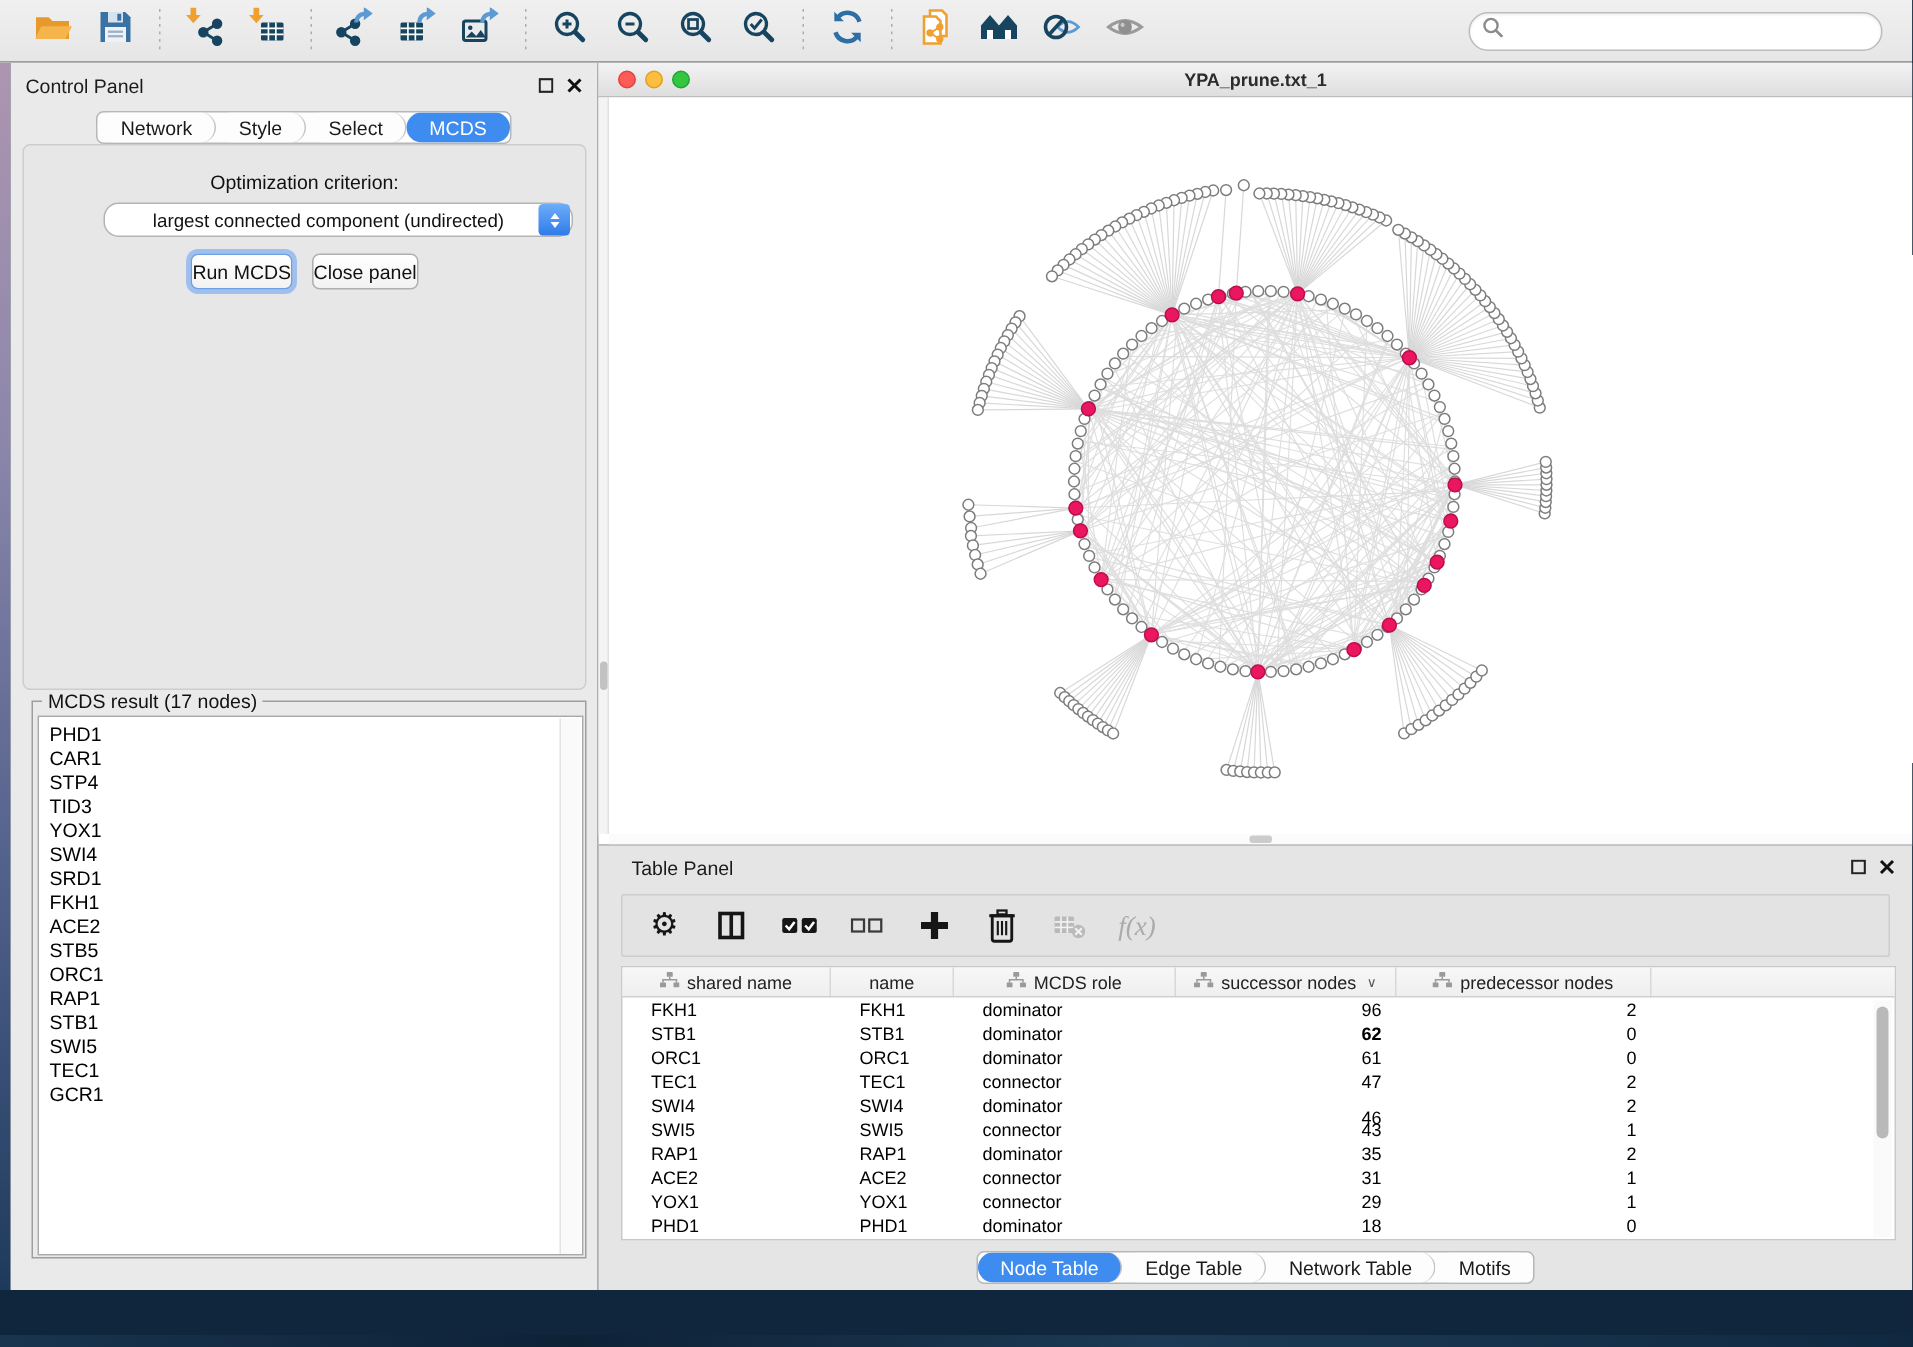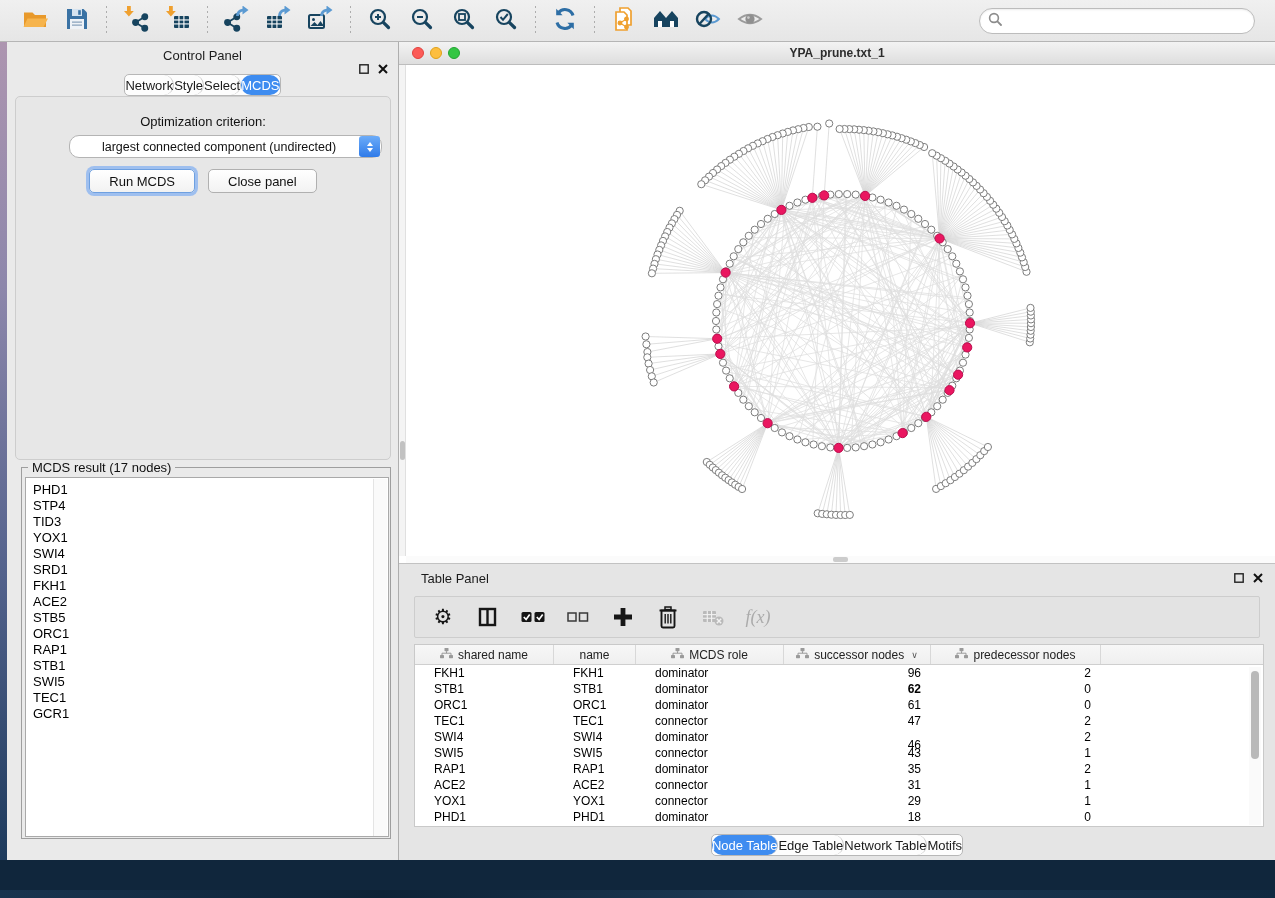--- a/index.html
+++ b/index.html
@@ -24,42 +24,42 @@
   
   #left-strip { position:absolute; left:0; top:42px; width:7px; height:818px;
     background:linear-gradient(#ad95b0, #8d87ab 30%, #53628c 65%, #1d3a5c); }
   #bottom-strip { position:absolute; left:0; top:890px; width:1275px; height:8px;
     background:linear-gradient(90deg,#18344f,#0e2236 30%,#1c3a55 60%,#102941); }
 
   
   #control-panel { position:absolute; left:7px; top:42px; width:392px; height:818px;
     background:#eaeaea; border-right:1px solid #aeaeae; }
   .cp-title-row { position:absolute; left:0; top:6px; width:100%; height:18px; padding:0 10px;
-    display:flex; align-items:center; font-size:13px; color:#1b1b1b;flex-direction:column; }
+    display:flex; align-items:center; font-size:13px; color:#1b1b1b; }
   .win-btns { margin-left:auto; display:flex; align-items:center; gap:8px; }
   .win-btns .wb { width:11px; height:11px; display:inline-flex; align-items:center; justify-content:center; color:#222; }
   .cp-tabs { position:absolute; left:0; top:32px; width:100%; display:flex; justify-content:center; }
   .seg { display:flex; border:1px solid #b7b7b7; border-radius:5px; overflow:hidden; background:#fdfdfd; height:22px; }
-  .seg .seg-item { padding:0 0; font-size:13px; color:#1a1a1a; display:flex; align-items:center;
+  .seg .seg-item { padding:0 15px; font-size:13px; color:#1a1a1a; display:flex; align-items:center;
     border-right:1px solid #c4c4c4; background:#fdfdfd; cursor:default;border-radius:10px; }
   .seg .seg-item:last-child { border-right:none; }
   .seg .seg-item.active { background:#3e8cf0; color:#fff; }
   .cp-content { position:absolute; left:8px; top:54px; width:376px; height:364px;
     background:#e7e7e7; border:1px solid #cdcdcd; border-radius:5px; }
   .opt-label { position:absolute; left:0; top:17px; width:100%; text-align:center; font-size:13px; color:#111; }
   .combo { position:absolute; left:29px; top:38px; width:313px; height:23px; background:#fff;
     border:1px solid #b4b4b4; border-radius:10px; display:flex; align-items:center;margin-left:24px; }
   .combo-text { flex:1; font-size:12.5px; color:#111; padding-left:9px; text-align:center; white-space:nowrap; overflow:hidden; }
   .combo-step { width:21px; height:21px; margin-right:1px; border-radius:3px;
     background:linear-gradient(#6cacf9,#2f7be9); display:flex; flex-direction:column; align-items:center; justify-content:center; gap:2px; }
   .combo-step i { width:0; height:0; border-left:3.5px solid transparent; border-right:3.5px solid transparent; }
   .combo-step i.up { border-bottom:4px solid #fff; }
   .combo-step i.down { border-top:4px solid #fff; }
   .btn-row { position:absolute; left:0; top:72px; width:100%; display:flex; justify-content:center; gap:13px; }
-  .mac-btn { height:24px; padding:0 19px; background:linear-gradient(#ffffff,#f2f2f2);
+  .mac-btn { height:24px; padding:0 0; background:linear-gradient(#ffffff,#f2f2f2);
     border:1px solid #b0b0b0; border-radius:5px; font-size:13px; color:#111; font-family:"Liberation Sans",sans-serif; }
   .mac-btn.focus { box-shadow:0 0 0 3px rgba(110,165,245,.6); border-color:#6ea0e0; }
   .result-group { position:absolute; left:14px; top:425px; width:370px; height:372px; border:1px solid #9e9e9e; }
   .result-legend { position:absolute; top:-8px; left:6px; background:#eaeaea; padding:0 4px; font-size:13px; color:#111; }
   .result-list { position:absolute; left:3px; top:9px; width:364px; height:360px; background:#fff;
     border:1px solid #a9a9a9; overflow:hidden; padding:4px 0 0 7px; }
   .result-item { font-size:13px; line-height:16px; color:#000; }
   .list-scroll { position:absolute; right:1px; top:1px; width:14px; height:358px; background:#fafafa; border-left:1px solid #e4e4e4; }
 
   
@@ -332,20 +332,21 @@
       </div>
       <div class="btn-row">
         <button class="mac-btn focus">Run MCDS</button>
         <button class="mac-btn">Close panel</button>
       </div>
     </div>
     <div class="result-group">
       <span class="result-legend">MCDS result (17 nodes)</span>
       <div class="result-list" id="result-list">
           <div class="result-item">PHD1</div>
+          <div class="result-item">CAR1</div>
           <div class="result-item">STP4</div>
           <div class="result-item">TID3</div>
           <div class="result-item">YOX1</div>
           <div class="result-item">SWI4</div>
           <div class="result-item">SRD1</div>
           <div class="result-item">FKH1</div>
           <div class="result-item">ACE2</div>
           <div class="result-item">STB5</div>
           <div class="result-item">ORC1</div>
           <div class="result-item">RAP1</div>

